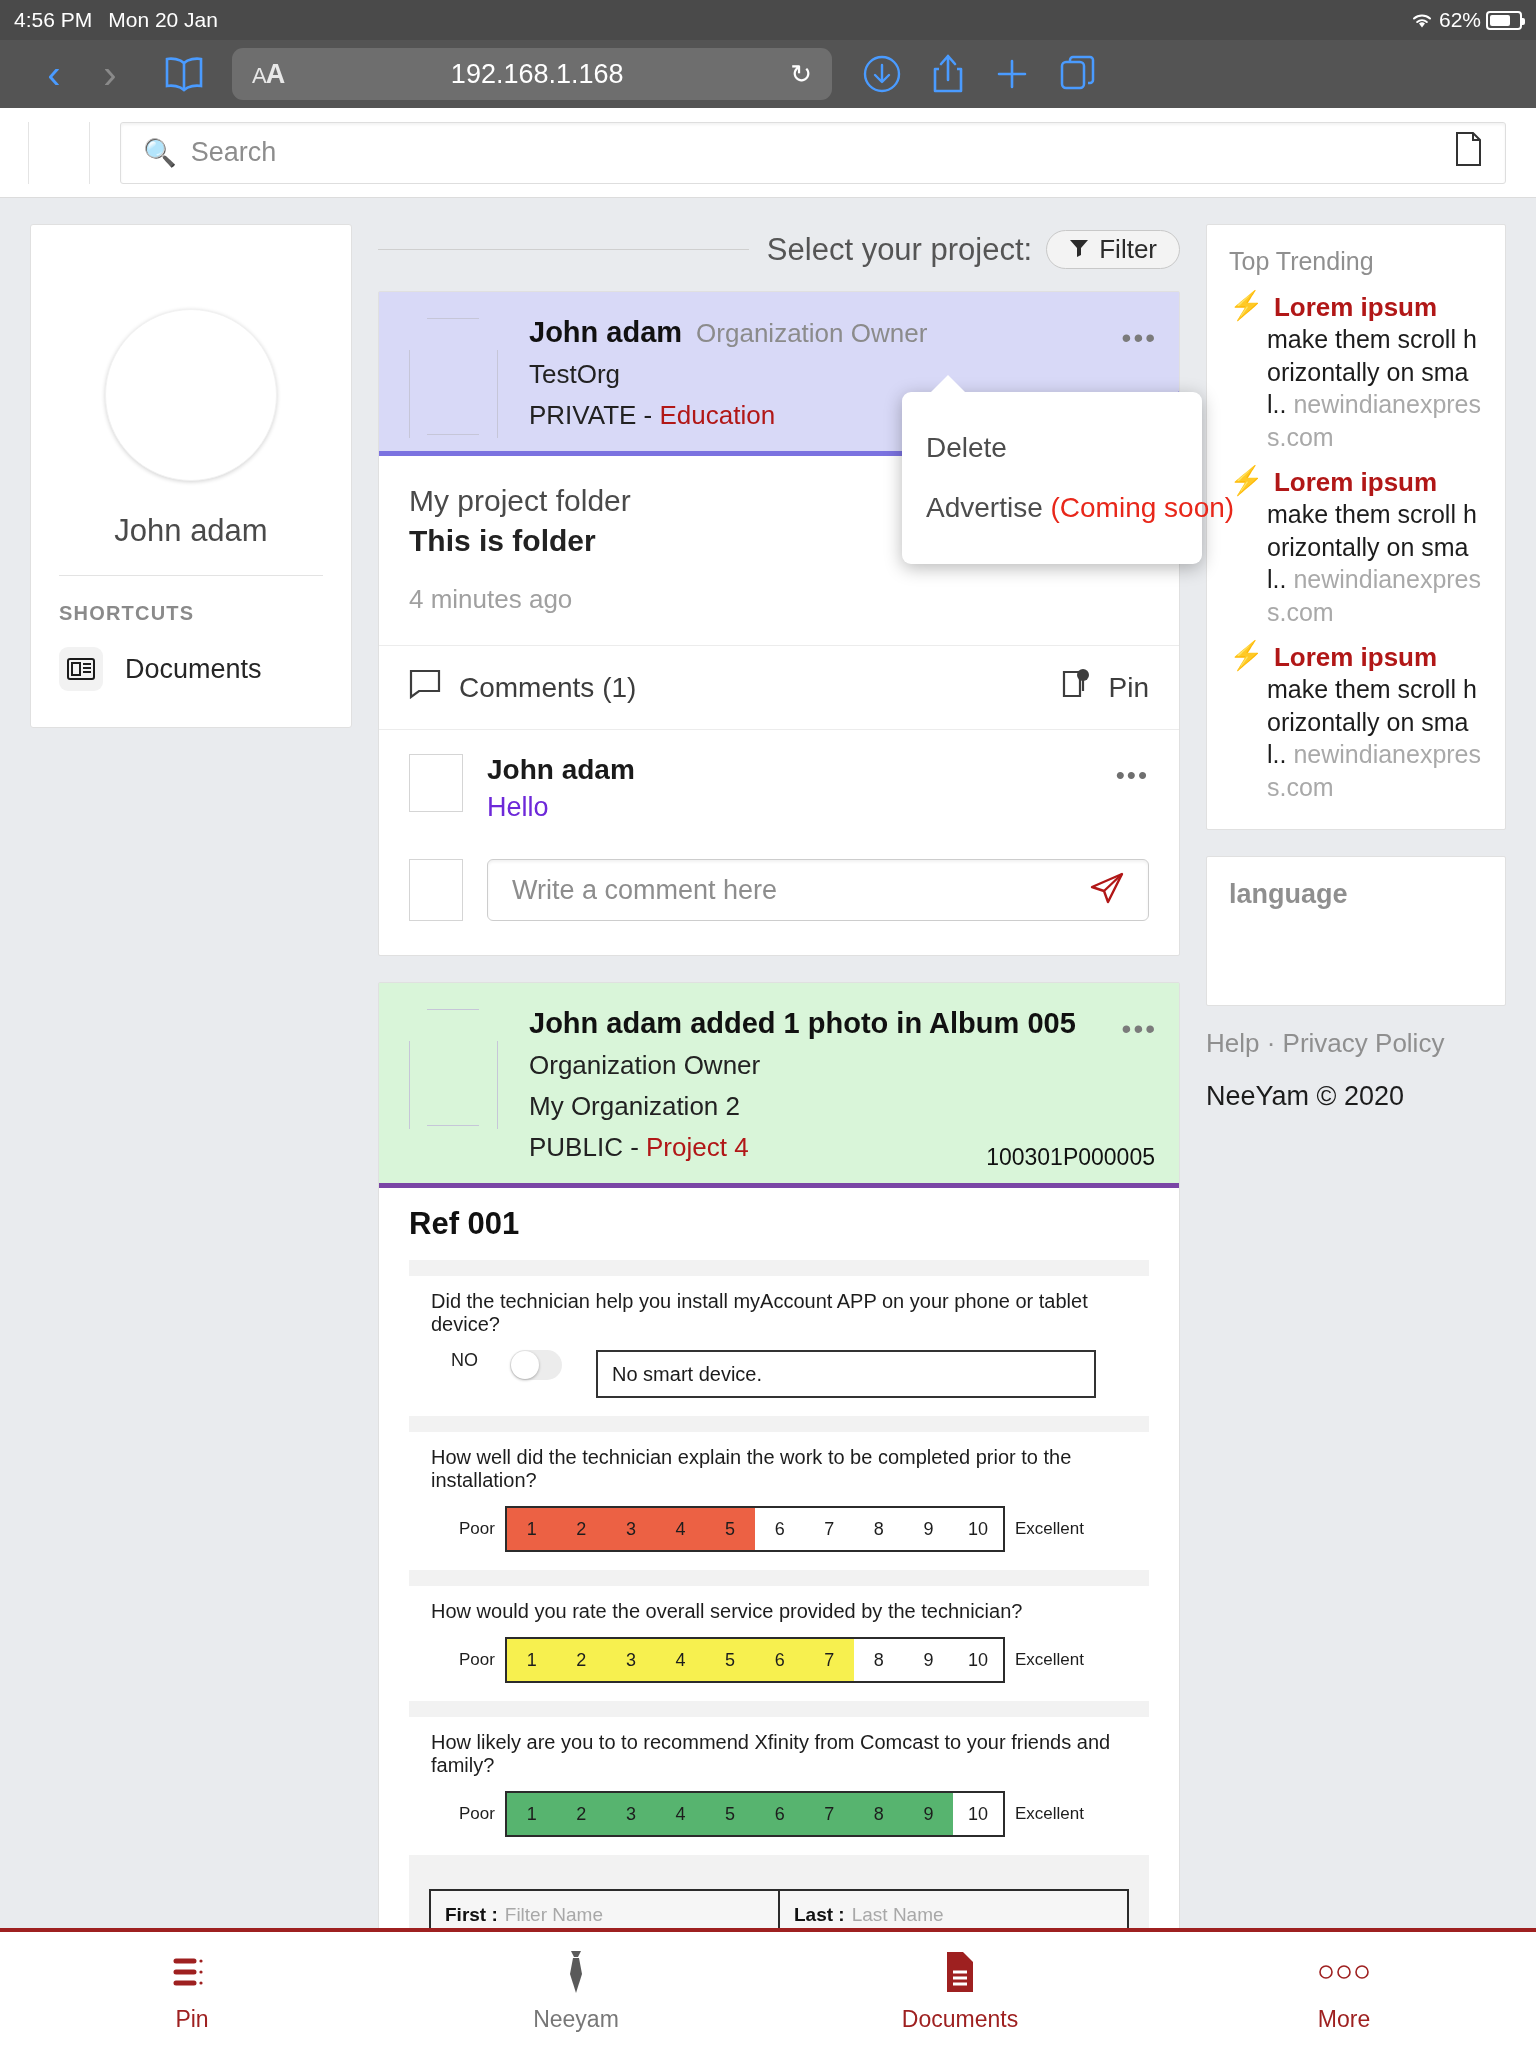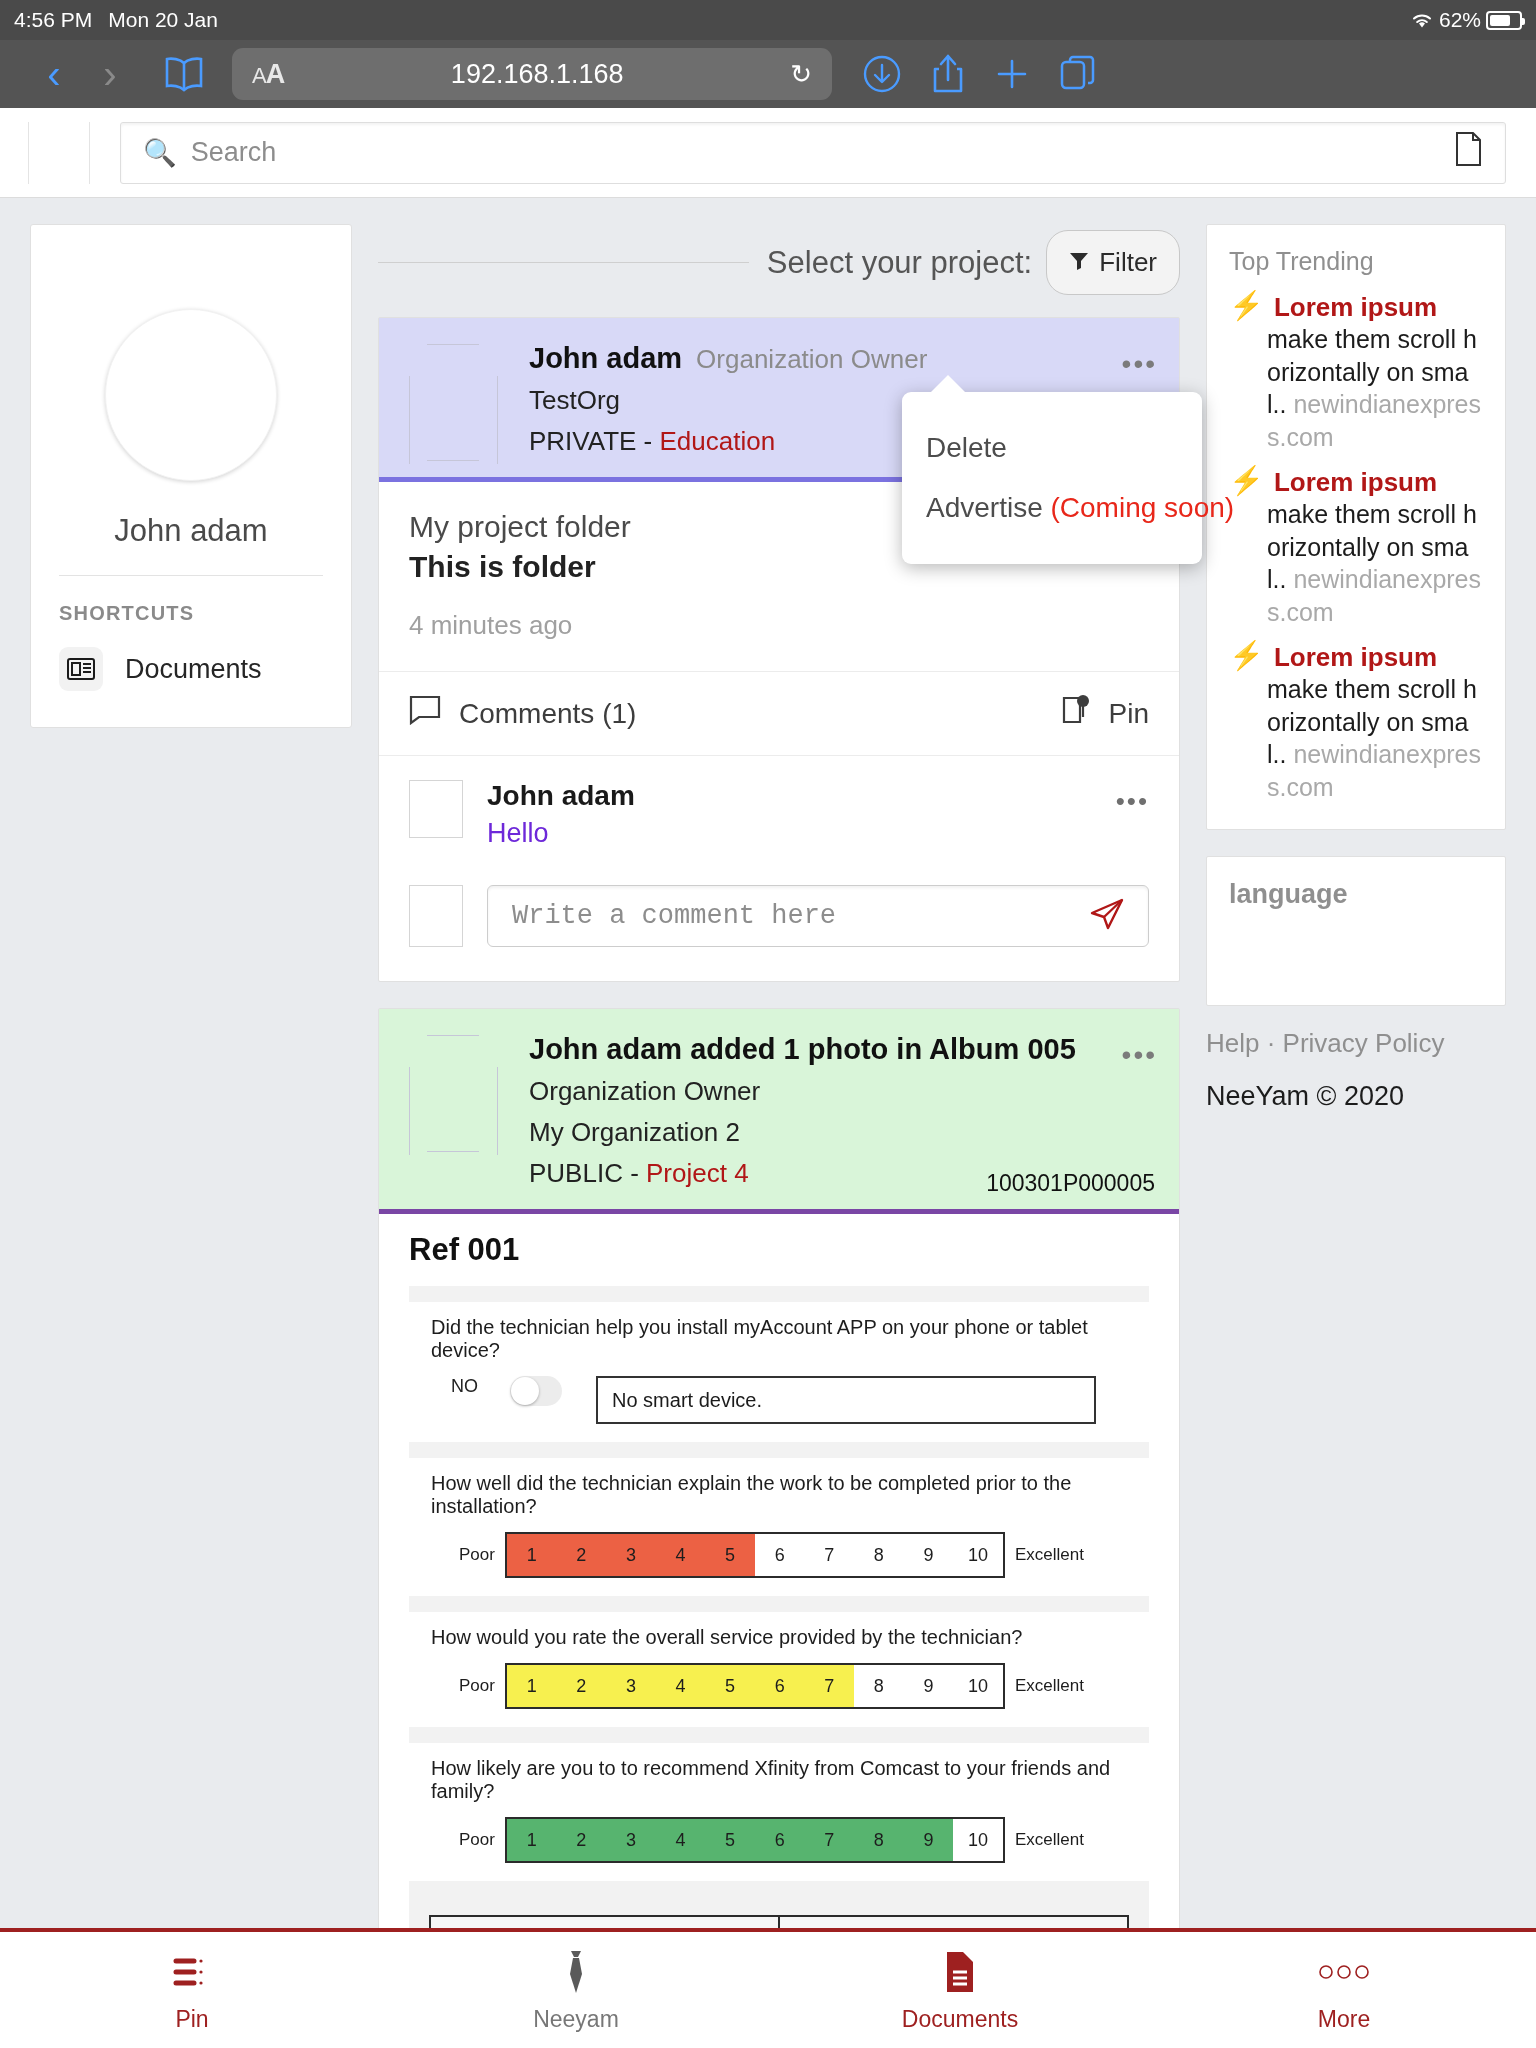--- a/index.html
+++ b/index.html
@@ -84,21 +84,21 @@
   }
   .shortcut-label { font-size: 27px; color:#262626; }
 
   
   .col-center { flex: 1; min-width:0; }
   .select-row { display:flex; align-items:center; gap: 0; padding: 6px 0 22px 0; }
   .sel-line { flex:1; border-top:1px solid #cfcfcf; margin-right: 18px; }
   .sel-label { font-size: 31px; color:#555; margin-right: 14px; }
   .filter-btn {
     border:1px solid #c8c8c8; border-radius: 22px; background:#f3f3f3;
-    padding: 16px 22px; font-size: 26px; color:#2b2b2b; display:flex; align-items:center; gap:10px;
+    padding: 3px 22px; font-size: 26px; color:#2b2b2b; display:flex; align-items:center; gap:10px;
     cursor:pointer;
   }
   .post-card { background:#fff; border:1px solid #e0e0e0; border-radius:2px; margin-bottom: 26px;}
   .post-head { position:relative; padding: 24px 30px 20px 30px; }
   .post-head.purple { background:#d8d9f7; border-bottom: 5px solid #7b72e0; }
   .post-head.green  { background:#d9f5d9; border-bottom: 5px solid #7a46a5; }
   .ph-inner { display:flex; }
   .ph-avatar-col { width: 120px; position:relative; flex:none; }
   .ph-avatar-col .lh1 { position:absolute; left:18px; top:2px; width:52px; border-top:1px solid #c6c6d8;}
   .ph-avatar-col .lv  { position:absolute; left:0px; top:34px; height:88px; border-left:1px solid #c6c6d8;}
@@ -132,21 +132,20 @@
   .comment-row { display:flex; gap: 24px; position:relative; }
   .c-avatar { width: 54px; height:58px; border:1px solid #d5d5d5; background:#fff; flex:none;}
   .c-name { font-size: 28px; font-weight:700; color:#1a1a1a;}
   .c-text { font-size: 27px; color:#6d28d9; margin-top: 6px;}
   .c-dots { position:absolute; right:0; top:6px; font-size:26px; color:#6f6f6f; letter-spacing:2px; cursor:pointer;}
   .compose-row { display:flex; gap: 24px; align-items:stretch; padding: 30px 30px 34px 30px;}
   .compose-box {
     flex:1; border:1px solid #cdcdcd; border-radius: 6px; background:#fff;
     display:flex; align-items:center; padding: 12px 24px; height: 62px;
     box-shadow: inset 0 2px 3px rgba(0,0,0,.06);
-    font-family: Liberation Mono, monospace;
   }
   .compose-box input { border:none; outline:none; flex:1; font-size:27px; color:#333; font-family:inherit;}
   .compose-box input::placeholder { color:#8d8d8d; }
 
   
   .survey { padding: 4px 30px 0 30px; }
   .survey-title { font-size: 31px; font-weight:700; color:#111; padding: 14px 0 18px 0;}
   .q-spacer { height: 16px; background:#f2f2f2; }
   .q-inner { background:#fff; padding: 14px 22px 18px 22px; }
   .q-text { font-size: 20px; color:#1d1d1d; margin-bottom: 14px;}

